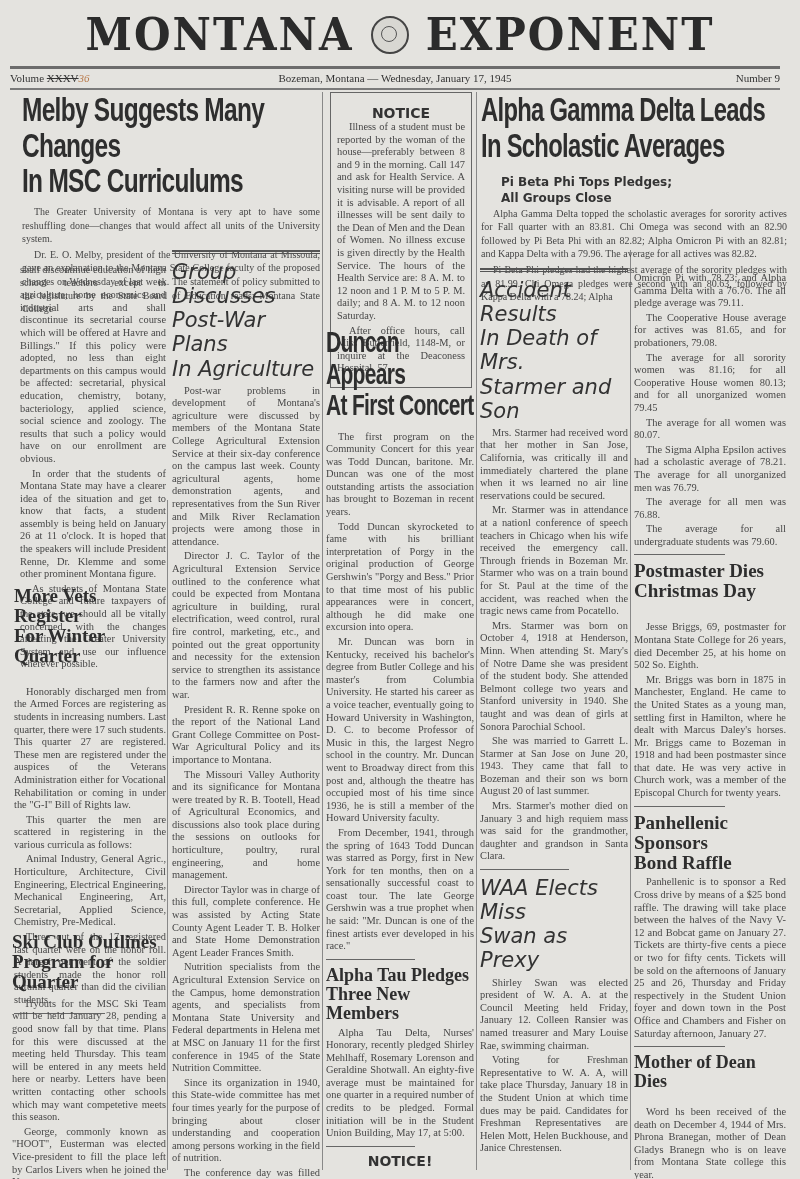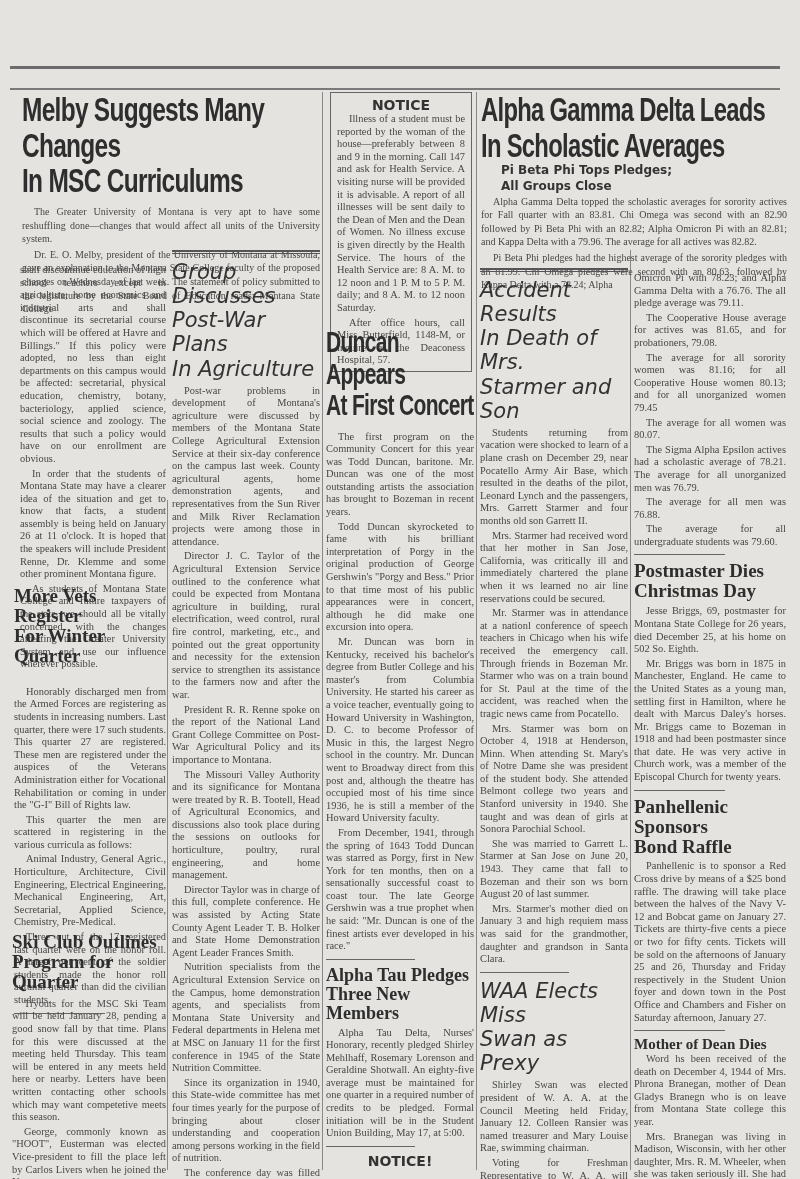--- a/index.html
+++ b/index.html
@@ -28,35 +28,45 @@
   .dateline .right { position:absolute; right:0; }
   .strike { text-decoration:line-through; }
   .hand { color:#b97a4a; font-style:italic; }
   .rule-bot { position:absolute; left:10px; right:20px; top:88px; height:2px; background:#7a7a7a; }
 
   .blk { position:absolute; }
   .col-rule { position:absolute; width:1px; background:#888; }
   .h-cond { font-family:"Liberation Sans", sans-serif; font-weight:bold; color:#2e2e2e; transform-origin:left top; line-height:1.05; margin:0; letter-spacing:-1px; }
   .h-ital { font-family:"DejaVu Sans", sans-serif; font-style:italic; font-weight:normal; color:#333; line-height:1.15; margin:0; }
   .h-bold { font-family:"Liberation Serif", serif; font-weight:bold; color:#2e2e2e; line-height:1.05; margin:0; }
-  .sub { font-family:"DejaVu Sans", sans-serif; font-weight:bold; font-size:12px; color:#333; line-height:1.3; margin:0 0 0 20px; }
+  .sub { font-family:"DejaVu Sans", sans-serif; font-weight:bold; font-size:12px; color:#333; line-height:1.3; margin:12px 0 0 20px; }
   .body p { font-family:"Liberation Serif", serif; font-size:10.4px; line-height:12.6px; text-align:justify; margin:0; text-indent:12px; color:#474747; }
   .body p + p { margin-top:2px; }
   .wide p { font-size:10px; line-height:13.6px; }
-  .notice-box { border:1.5px solid #666; padding:4px 6px; }
+  .notice-box { border:1.5px solid #666; padding:12px 6px; }
   .notice-title { font-family:"DejaVu Sans", sans-serif; font-weight:bold; font-size:14px; text-align:center; color:#333; margin:0; }
   .short-rule { height:1px; background:#666; width:60%; margin:6px 0; }
   .dbl-rule { border-top:2px solid #555; border-bottom:1px solid #555; height:1px; }
 </style>
 </head>
 <body>
 
 <div class="page">
 
+  <div class="masthead">
+    <span class="mast-word">MONTANA</span>
+    <span class="seal"></span>
+    <span class="mast-word">EXPONENT</span>
+  </div>
   <div class="rule-top"></div>
+  <div class="dateline">
+    <span class="left"><span>Volume </span><span class="strike">XXXV</span><span class="hand">36</span></span>
+    <span class="center">Bozeman, Montana — Wednesday, January 17, 1945</span>
+    <span class="right">Number 9</span>
+  </div>
   <div class="rule-bot"></div>
 
   <div class="col-rule" style="left:167px;top:500px;height:670px"></div>
   <div class="col-rule" style="left:322px;top:92px;height:1078px"></div>
   <div class="col-rule" style="left:476px;top:92px;height:1078px"></div>
   <div class="col-rule" style="left:630px;top:250px;height:920px"></div>
 
   <div class="blk" style="left:22px;top:92px;width:298px">
     <h1 class="h-cond" style="font-size:34px;transform:scaleX(0.72);width:140%">Melby Suggests Many Changes</h1>
     <h1 class="h-cond" style="font-size:34px;transform:scaleX(0.72);width:140%">In MSC Curriculums</h1>
@@ -151,41 +161,40 @@
   <div class="blk body" style="left:634px;top:272px;width:152px">
     <p style="text-indent:0">Omicron Pi with 78.23; and Alpha Gamma Delta with a 76.76. The all pledge average was 79.11.</p>
     <p>The Cooperative House average for actives was 81.65, and for probationers, 79.08.</p>
     <p>The average for all sorority women was 81.16; for all Cooperative House women 80.13; and for all unorganized women 79.45</p>
     <p>The average for all women was 80.07.</p>
     <p>The Sigma Alpha Epsilon actives had a scholastic average of 78.21. The average for all unorganized men was 76.79.</p>
     <p>The average for all men was 76.88.</p>
     <p>The average for all undergraduate students was 79.60.</p>
     <div class="short-rule"></div>
     <h2 class="h-bold" style="font-size:19px">Postmaster Dies</h2>
-    <h2 class="h-bold" style="font-size:19px;margin-bottom:4px">Christmas Day</h2>
+    <h2 class="h-bold" style="font-size:19px;margin-bottom:20px">Christmas Day</h2>
     <p>Jesse Briggs, 69, postmaster for Montana State College for 26 years, died December 25, at his home on 502 So. Eighth.</p>
     <p>Mr. Briggs was born in 1875 in Manchester, England. He came to the United States as a young man, settling first in Hamilton, where he dealt with Marcus Daley's horses. Mr. Briggs came to Bozeman in 1918 and had been postmaster since that date. He was very active in Church work, was a member of the Episcopal Church for twenty years.</p>
     <div class="short-rule"></div>
     <h2 class="h-bold" style="font-size:19px">Panhellenic Sponsors</h2>
     <h2 class="h-bold" style="font-size:19px;margin-bottom:4px">Bond Raffle</h2>
     <p>Panhellenic is to sponsor a Red Cross drive by means of a $25 bond raffle. The drawing will take place between the halves of the Navy V-12 and Bobcat game on January 27. Tickets are thirty-five cents a piece or two for fifty cents. Tickets will be sold on the afternoons of January 25 and 26, Thursday and Friday respectively in the Student Union foyer and down town in the Post Office and Chambers and Fisher on Saturday afternoon, January 27.</p>
     <div class="short-rule"></div>
-    <h2 class="h-bold" style="font-size:15px;margin-bottom:0">Mother of Dean Dies</h2>
+    <h2 class="h-bold" style="font-size:18px;margin-bottom:15px">Mother of Dean Dies</h2>
     <p>Word hs been received of the death on December 4, 1944 of Mrs. Phrona Branegan, mother of Dean Gladys Branegn who is on leave from Montana State college this year.</p>
     <p>Mrs. Branegan was living in Madison, Wisconsin, with her other daughter, Mrs. R. M. Wheeler, when she was taken seriously ill. She had not been well, however, since she suffered a stroke in 1942. She was 84 years old.</p>
 
   </div>
 
   <div class="blk" style="left:480px;top:268px;width:148px">
     <div class="dbl-rule" style="margin-bottom:6px"></div>
     <h2 class="h-ital" style="font-size:21px">Accident Results</h2>
     <h2 class="h-ital" style="font-size:21px">In Death of Mrs.</h2>
     <h2 class="h-ital" style="font-size:21px;margin-bottom:4px">Starmer and Son</h2>
     <div class="body">
-      <p>Students returning from vacation were shocked to learn of a plane crash on December 29, near Pocatello Army Air Base, which resulted in the deaths of the pilot, Leonard Lynch and the passengers, Mrs. Garrett Starmer and four months old son Garrett II.</p>
       <p>Mrs. Starmer had received word that her mother in San Jose, California, was critically ill and immediately chartered the plane when it ws learned no air line reservations could be secured.</p>
       <p>Mr. Starmer was in attendance at a nationl conference of speech teachers in Chicago when his wife received the emergency call. Through friends in Bozeman Mr. Starmer who was on a train bound for St. Paul at the time of the accident, was reached when the tragic news came from Pocatello.</p>
       <p>Mrs. Starmer was born on October 4, 1918 at Henderson, Minn. When attending St. Mary's of Notre Dame she was president of the student body. She attended Belmont college two years and Stanford university in 1940. She taught and was dean of girls at Sonora Parochial School.</p>
       <p>She was married to Garrett L. Starmer at San Jose on June 20, 1943. They came that fall to Bozeman and their son ws born August 20 of last summer.</p>
       <p>Mrs. Starmer's mother died on January 3 and high requiem mass was said for the grandmother, daughter and grandson in Santa Clara.</p>
     </div>
     <div class="short-rule"></div>
     <h2 class="h-ital" style="font-size:21px">WAA Elects Miss</h2>
     <h2 class="h-ital" style="font-size:21px;margin-bottom:4px">Swan as Prexy</h2>
     <div class="body">

